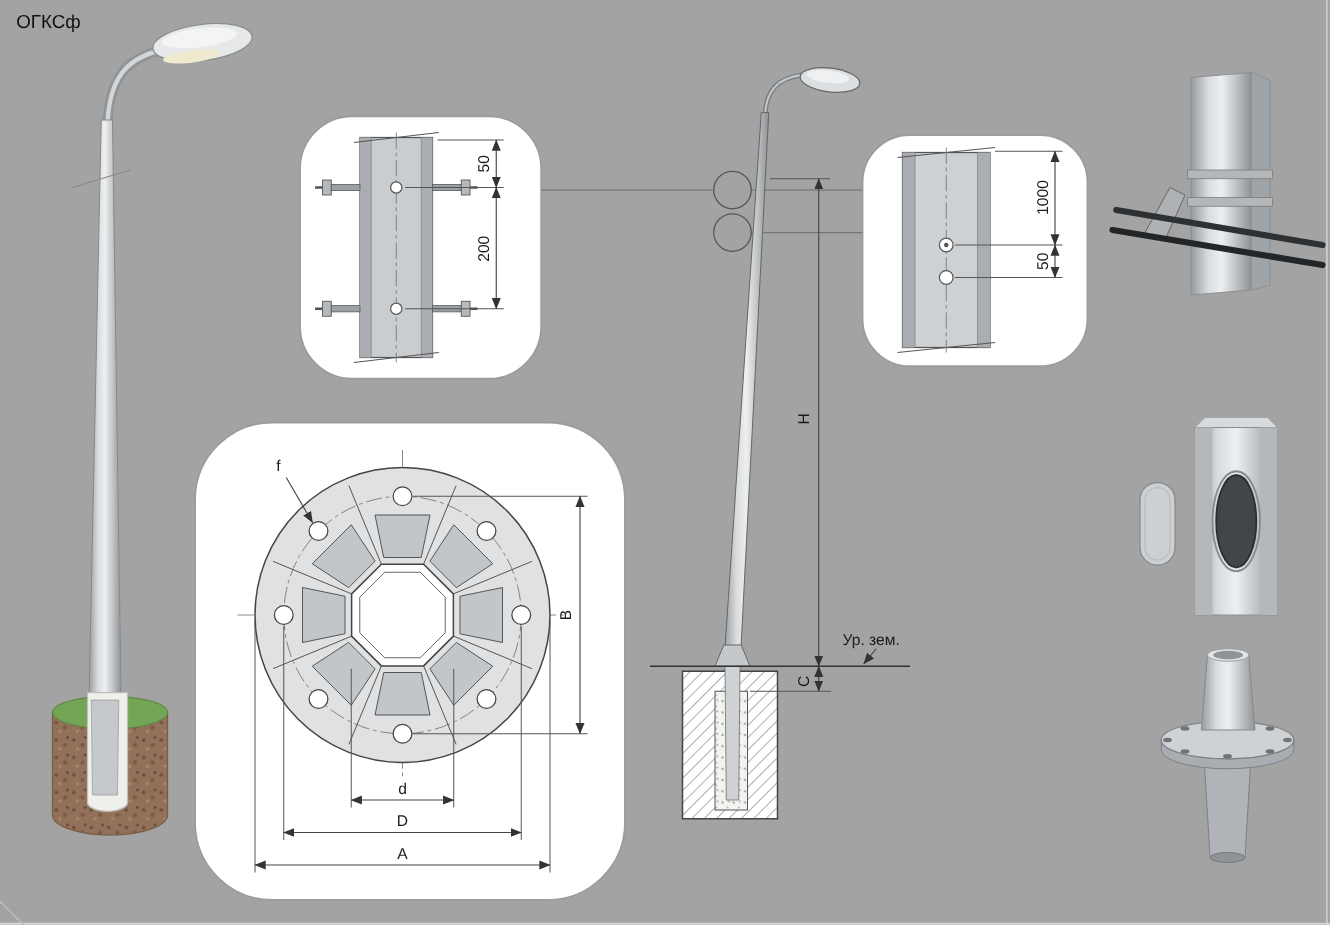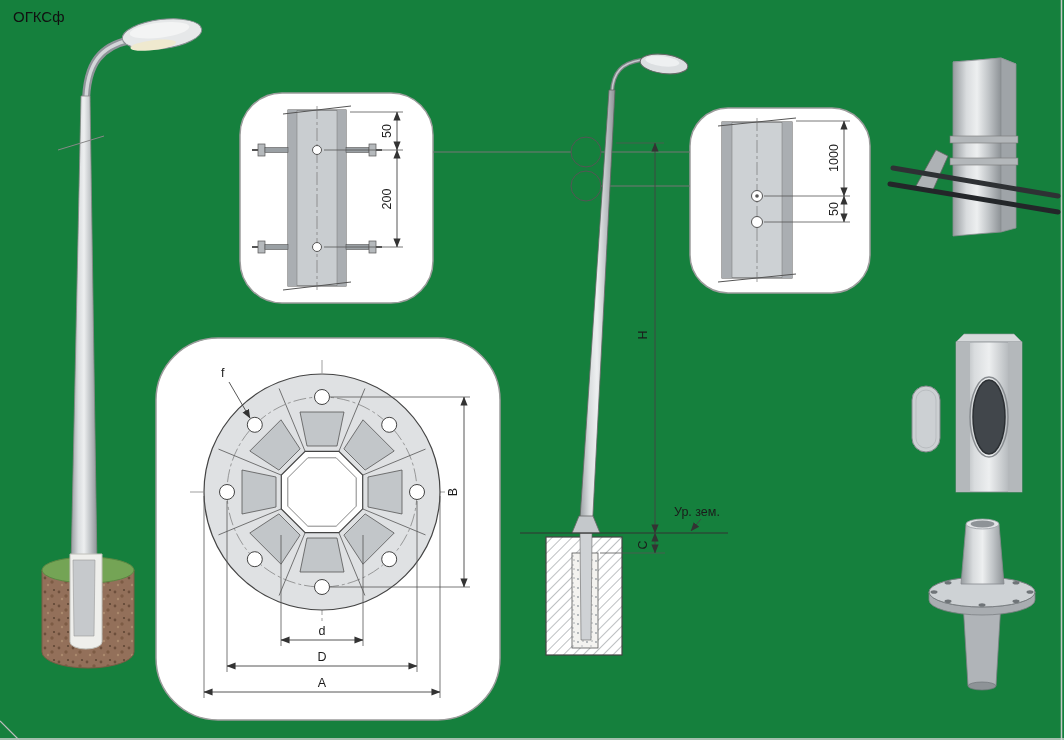--- a/index.html
+++ b/index.html
@@ -1,16 +1,16 @@
 <!DOCTYPE html>
 <html><head>
 <meta charset="utf-8">
 <style>
   html,body{margin:0;padding:0;background:#fff;}
-  .page{position:relative;width:1064px;height:740px;background:#15803d;overflow:hidden;}
+  .page{position:relative;width:1064px;height:740px;background:#a3a3a3;overflow:hidden;}
   svg{display:block;}
   .dim{font:12.5px "Liberation Sans", sans-serif;fill:#1b1b1b;}
   .title{font:15px "Liberation Sans", sans-serif;fill:#111;}
   .thin{stroke:#444;stroke-width:0.9;fill:none;}
   .ext{stroke:#555;stroke-width:0.8;fill:none;}
   .callout{fill:#ffffff;stroke:#9c9c9c;stroke-width:1.5;}
   .leader{stroke:#777;stroke-width:1;fill:none;}
   .centerline{stroke:#777;stroke-width:0.7;stroke-dasharray:13 3 3 3;fill:none;}
 </style>
 </head>

